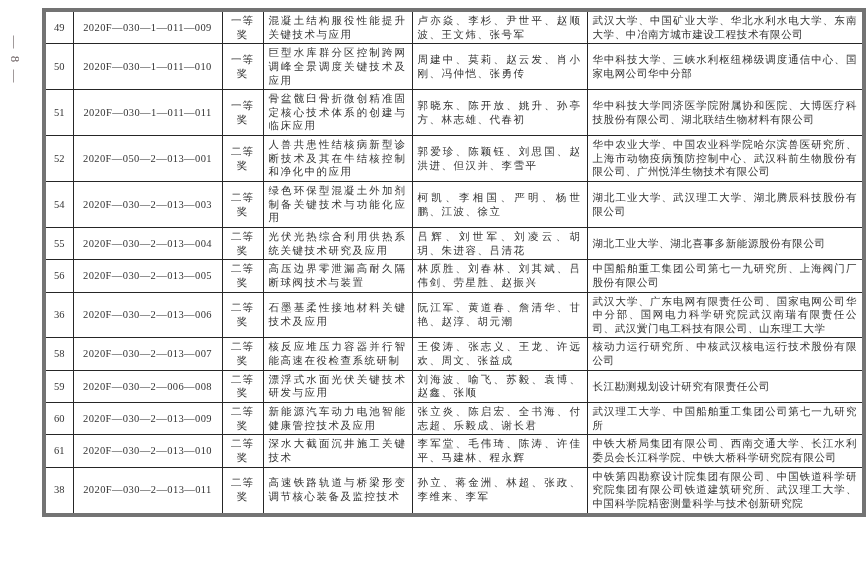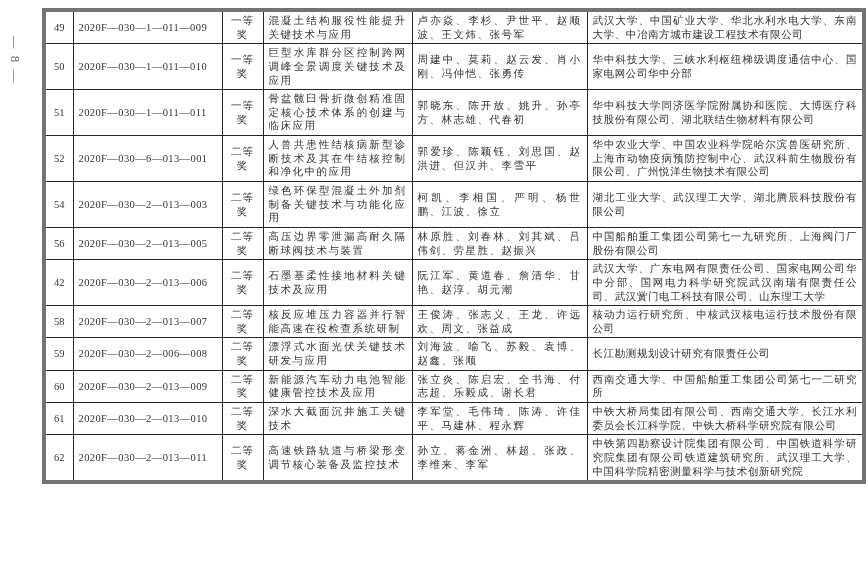--- a/index.html
+++ b/index.html
@@ -41,21 +41,21 @@
   table.awards td {
     border: 1px solid #262626;
     padding: 2px 5px;
     vertical-align: middle;
     font-size: 10.5px;
     line-height: 1.3;
     word-break: break-all;
     color: #333333;
   }
   td.c-no    { text-align: center; padding: 2px 1px; }
-  td.c-code  { text-align: left; letter-spacing: 0.4px; white-space: nowrap; }
+  td.c-code  { text-align: center; letter-spacing: 0.4px; white-space: nowrap; }
   td.c-grade { text-align: center; letter-spacing: 1px; }
   td.c-project, td.c-people {
     text-align: justify;
     text-justify: inter-character;
     letter-spacing: 1.5px;
   }
   td.c-orgs {
     text-align: justify;
     text-justify: inter-character;
     letter-spacing: 0.6px;
@@ -96,44 +96,52 @@
         <tr>
           <td class="c-no">51</td>
           <td class="c-code">2020F—030—1—011—011</td>
           <td class="c-grade">一等奖</td>
           <td class="c-project">骨盆髋臼骨折微创精准固定核心技术体系的创建与临床应用</td>
           <td class="c-people">郭晓东、陈开放、姚升、孙亭方、林志雄、代春初</td>
           <td class="c-orgs">华中科技大学同济医学院附属协和医院、大博医疗科技股份有限公司、湖北联结生物材料有限公司</td>
         </tr>
         <tr>
           <td class="c-no">52</td>
-          <td class="c-code">2020F—030—6—013—001</td>
+          <td class="c-code">2020F—050—2—013—001</td>
           <td class="c-grade">二等奖</td>
           <td class="c-project">人兽共患性结核病新型诊断技术及其在牛结核控制和净化中的应用</td>
           <td class="c-people">郭爱珍、陈颖钰、刘思国、赵洪进、但汉并、李雪平</td>
           <td class="c-orgs">华中农业大学、中国农业科学院哈尔滨兽医研究所、上海市动物疫病预防控制中心、武汉科前生物股份有限公司、广州悦洋生物技术有限公司</td>
         </tr>
         <tr>
           <td class="c-no">54</td>
           <td class="c-code">2020F—030—2—013—003</td>
           <td class="c-grade">二等奖</td>
           <td class="c-project">绿色环保型混凝土外加剂制备关键技术与功能化应用</td>
           <td class="c-people">柯凯、李相国、严明、杨世鹏、江波、徐立</td>
           <td class="c-orgs">湖北工业大学、武汉理工大学、湖北腾辰科技股份有限公司</td>
         </tr>
         <tr>
+          <td class="c-no">55</td>
+          <td class="c-code">2020F—030—2—013—004</td>
+          <td class="c-grade">二等奖</td>
+          <td class="c-project">光伏光热综合利用供热系统关键技术研究及应用</td>
+          <td class="c-people">吕辉、刘世军、刘凌云、胡玥、朱进容、吕清花</td>
+          <td class="c-orgs">湖北工业大学、湖北喜事多新能源股份有限公司</td>
+        </tr>
+        <tr>
           <td class="c-no">56</td>
           <td class="c-code">2020F—030—2—013—005</td>
           <td class="c-grade">二等奖</td>
           <td class="c-project">高压边界零泄漏高耐久隔断球阀技术与装置</td>
           <td class="c-people">林原胜、刘春林、刘其斌、吕伟剑、劳星胜、赵振兴</td>
           <td class="c-orgs">中国船舶重工集团公司第七一九研究所、上海阀门厂股份有限公司</td>
         </tr>
         <tr>
-          <td class="c-no">42</td>
+          <td class="c-no">36</td>
           <td class="c-code">2020F—030—2—013—006</td>
           <td class="c-grade">二等奖</td>
           <td class="c-project">石墨基柔性接地材料关键技术及应用</td>
           <td class="c-people">阮江军、黄道春、詹清华、甘艳、赵淳、胡元潮</td>
           <td class="c-orgs">武汉大学、广东电网有限责任公司、国家电网公司华中分部、国网电力科学研究院武汉南瑞有限责任公司、武汉黉门电工科技有限公司、山东理工大学</td>
         </tr>
         <tr>
           <td class="c-no">58</td>
           <td class="c-code">2020F—030—2—013—007</td>
           <td class="c-grade">二等奖</td>
@@ -148,32 +156,32 @@
           <td class="c-project">漂浮式水面光伏关键技术研发与应用</td>
           <td class="c-people">刘海波、喻飞、苏毅、袁博、赵鑫、张顺</td>
           <td class="c-orgs">长江勘测规划设计研究有限责任公司</td>
         </tr>
         <tr>
           <td class="c-no">60</td>
           <td class="c-code">2020F—030—2—013—009</td>
           <td class="c-grade">二等奖</td>
           <td class="c-project">新能源汽车动力电池智能健康管控技术及应用</td>
           <td class="c-people">张立炎、陈启宏、全书海、付志超、乐毅成、谢长君</td>
-          <td class="c-orgs">西南交通大学、中国船舶重工集团公司第七一二研究所</td>
+          <td class="c-orgs">武汉理工大学、中国船舶重工集团公司第七一九研究所</td>
         </tr>
         <tr>
           <td class="c-no">61</td>
           <td class="c-code">2020F—030—2—013—010</td>
           <td class="c-grade">二等奖</td>
           <td class="c-project">深水大截面沉井施工关键技术</td>
           <td class="c-people">李军堂、毛伟琦、陈涛、许佳平、马建林、程永辉</td>
           <td class="c-orgs">中铁大桥局集团有限公司、西南交通大学、长江水利委员会长江科学院、中铁大桥科学研究院有限公司</td>
         </tr>
         <tr>
-          <td class="c-no">62</td>
+          <td class="c-no">38</td>
           <td class="c-code">2020F—030—2—013—011</td>
           <td class="c-grade">二等奖</td>
           <td class="c-project">高速铁路轨道与桥梁形变调节核心装备及监控技术</td>
           <td class="c-people">孙立、蒋金洲、林超、张政、李维来、李军</td>
           <td class="c-orgs">中铁第四勘察设计院集团有限公司、中国铁道科学研究院集团有限公司铁道建筑研究所、武汉理工大学、中国科学院精密测量科学与技术创新研究院</td>
         </tr>
       </tbody>
   </table>
 </div>
 

